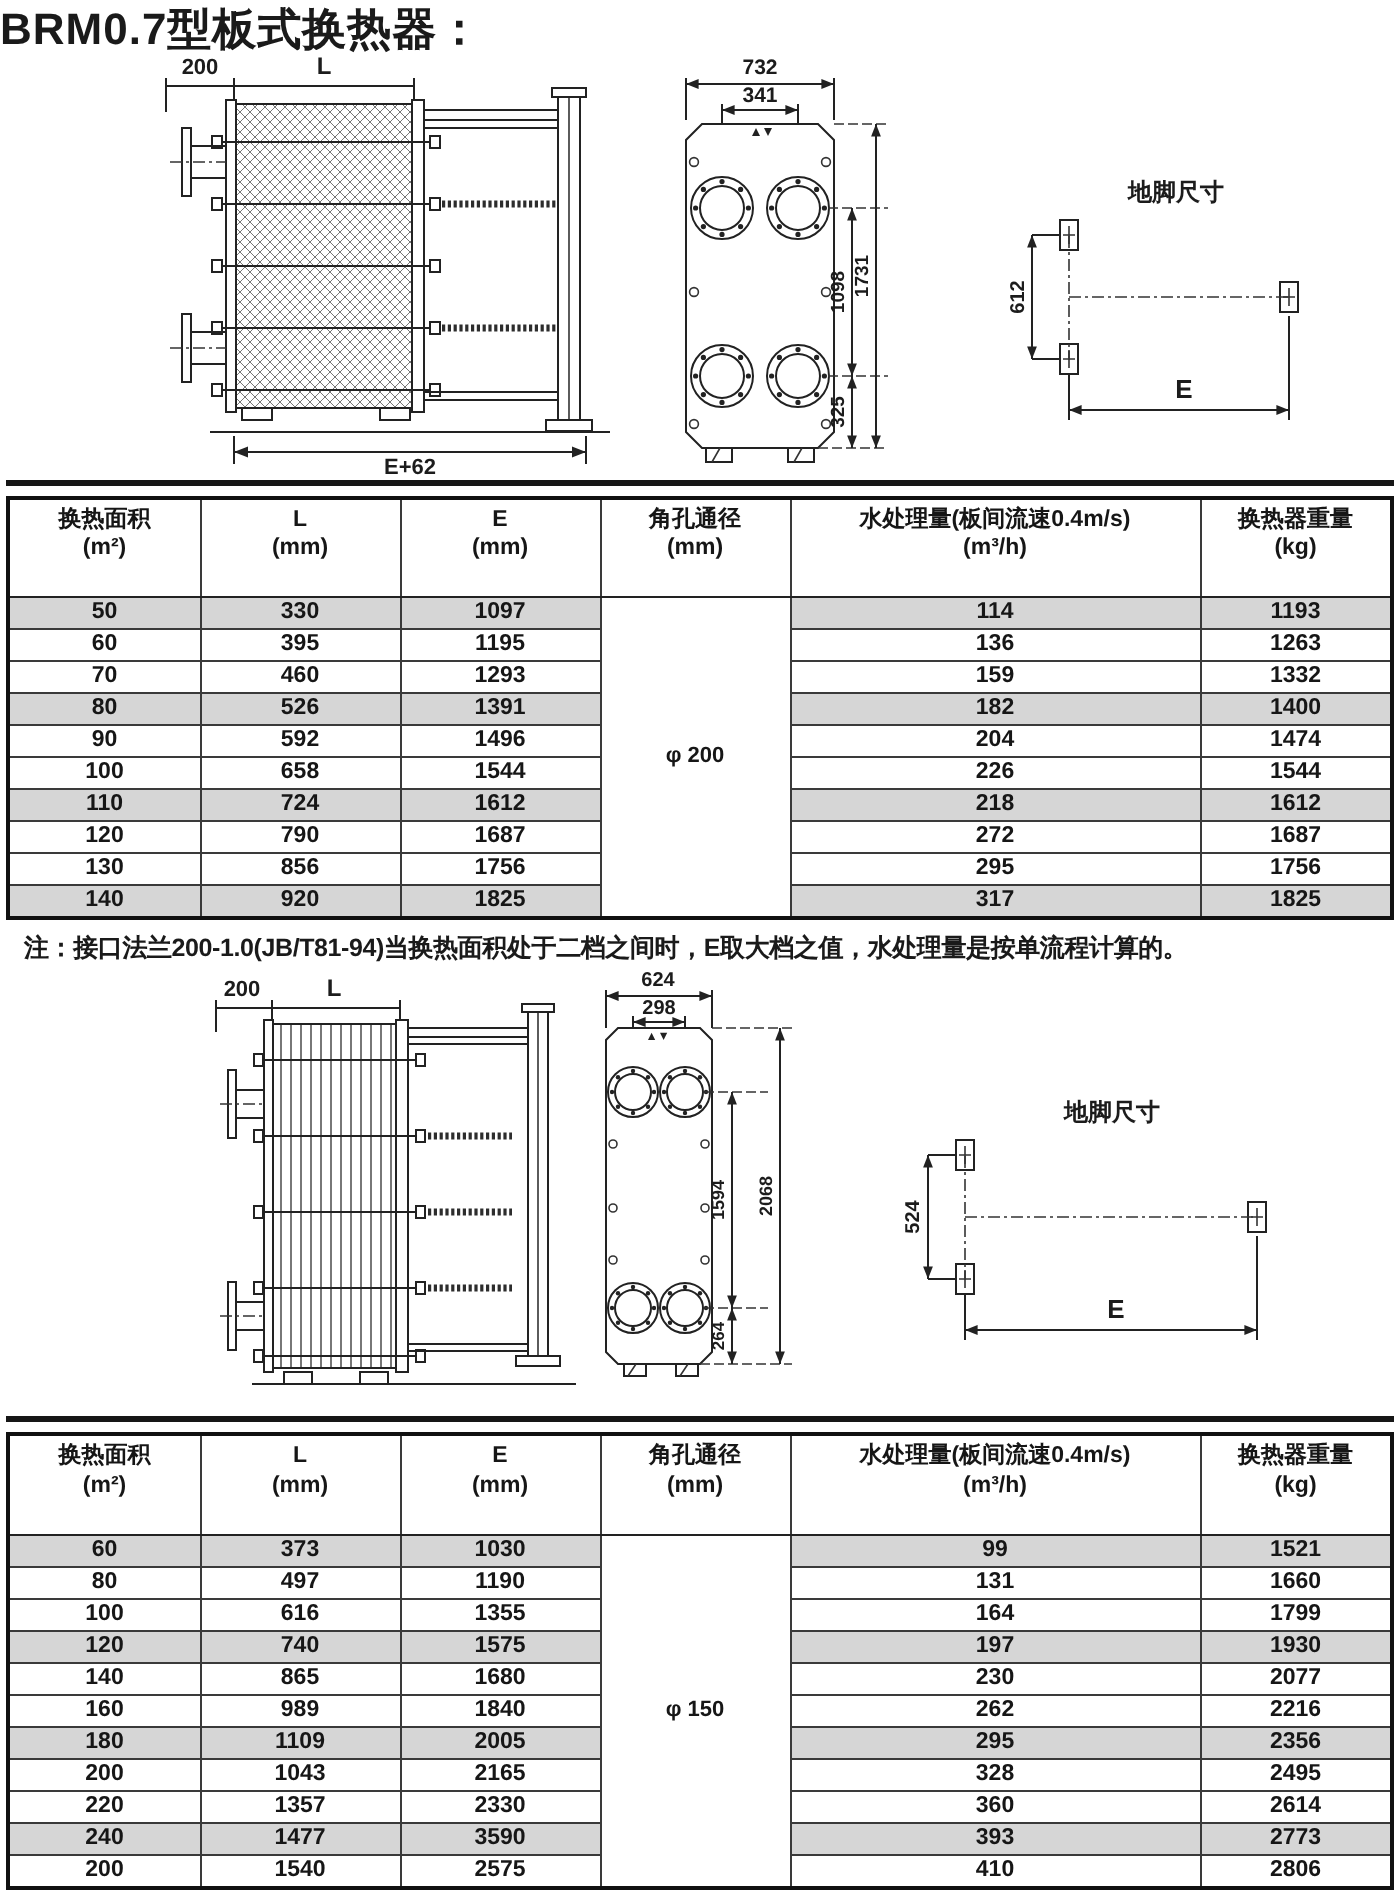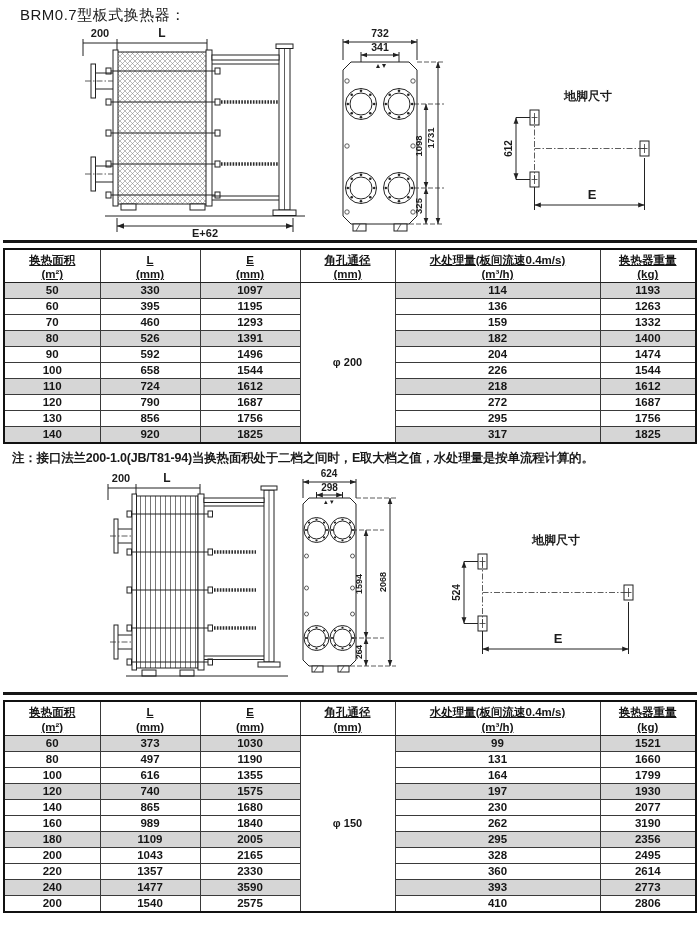--- a/index.html
+++ b/index.html
@@ -1,30 +1,30 @@
 <!DOCTYPE html>
 <html><head>
 <meta charset="utf-8">
 <style>
   html,body{margin:0;padding:0;}
   body{
     width:700px;height:946px;overflow:hidden;background:#ffffff;
     font-family:"Liberation Sans","DejaVu Sans",sans-serif;color:#1a1a1a;
   }
-  .sec-title{font-size:15px;font-weight:normal;letter-spacing:.5px;padding:4px 0 0 20px;height:22px;line-height:22px;}
+  .sec-title{font-size:22px;font-weight:bold;letter-spacing:.5px;padding:4px 0 0 0;height:22px;line-height:22px;}
   .drawings{position:relative;}
   .d1{height:208px;}
   .d2{height:218px;}
   .drawings svg{position:absolute;overflow:visible;}
   .rule{height:2.5px;background:#161616;margin:6px 3px 5px 3px;}
   table{border-collapse:collapse;table-layout:fixed;width:692px;margin:0 auto;
         border:2px solid #111;}
   th,td{border:1px solid #3a3a3a;text-align:center;font-weight:bold;color:#161616;
         overflow:hidden;white-space:nowrap;}
-  thead th{font-size:11.5px;line-height:1.3;padding:3px 0 0 0;border-bottom:1.5px solid #222;text-decoration:underline;}
+  thead th{font-size:11.5px;line-height:1.3;padding:3px 0 16px 0;border-bottom:1.5px solid #222;}
   tbody td{font-size:11.5px;height:15px;line-height:15px;padding:0;}
   tr.shaded td{background:#d6d6d6;}
   td.bore{background:#ffffff !important;font-size:11px;vertical-align:middle;}
   .note{font-weight:bold;font-size:12.5px;padding:6px 0 0 12px;height:18px;line-height:16px;letter-spacing:-0.2px;}
   svg text{font-family:"Liberation Sans","DejaVu Sans",sans-serif;font-weight:bold;fill:#1c1c1c;stroke:none;}
   svg .ln{stroke:#222;fill:none;stroke-width:1;}
   svg .thin{stroke:#333;fill:none;stroke-width:0.8;}
   svg .wt{fill:#ffffff;stroke:#222;stroke-width:1;}
   svg .dash{stroke:#333;fill:none;stroke-width:0.8;stroke-dasharray:6 2 1.5 2;}
   svg .rod{stroke:#2d2d2d;fill:none;stroke-width:3.4;stroke-dasharray:1.6 1.3;}
@@ -584,21 +584,21 @@
           <td>865</td>
           <td>1680</td>
           <td>230</td>
           <td>2077</td>
         </tr>
         <tr>
           <td>160</td>
           <td>989</td>
           <td>1840</td>
           <td>262</td>
-          <td>3190</td>
+          <td>2216</td>
         </tr>
         <tr class="shaded">
           <td>180</td>
           <td>1109</td>
           <td>2005</td>
           <td>295</td>
           <td>2356</td>
         </tr>
         <tr>
           <td>200</td>

